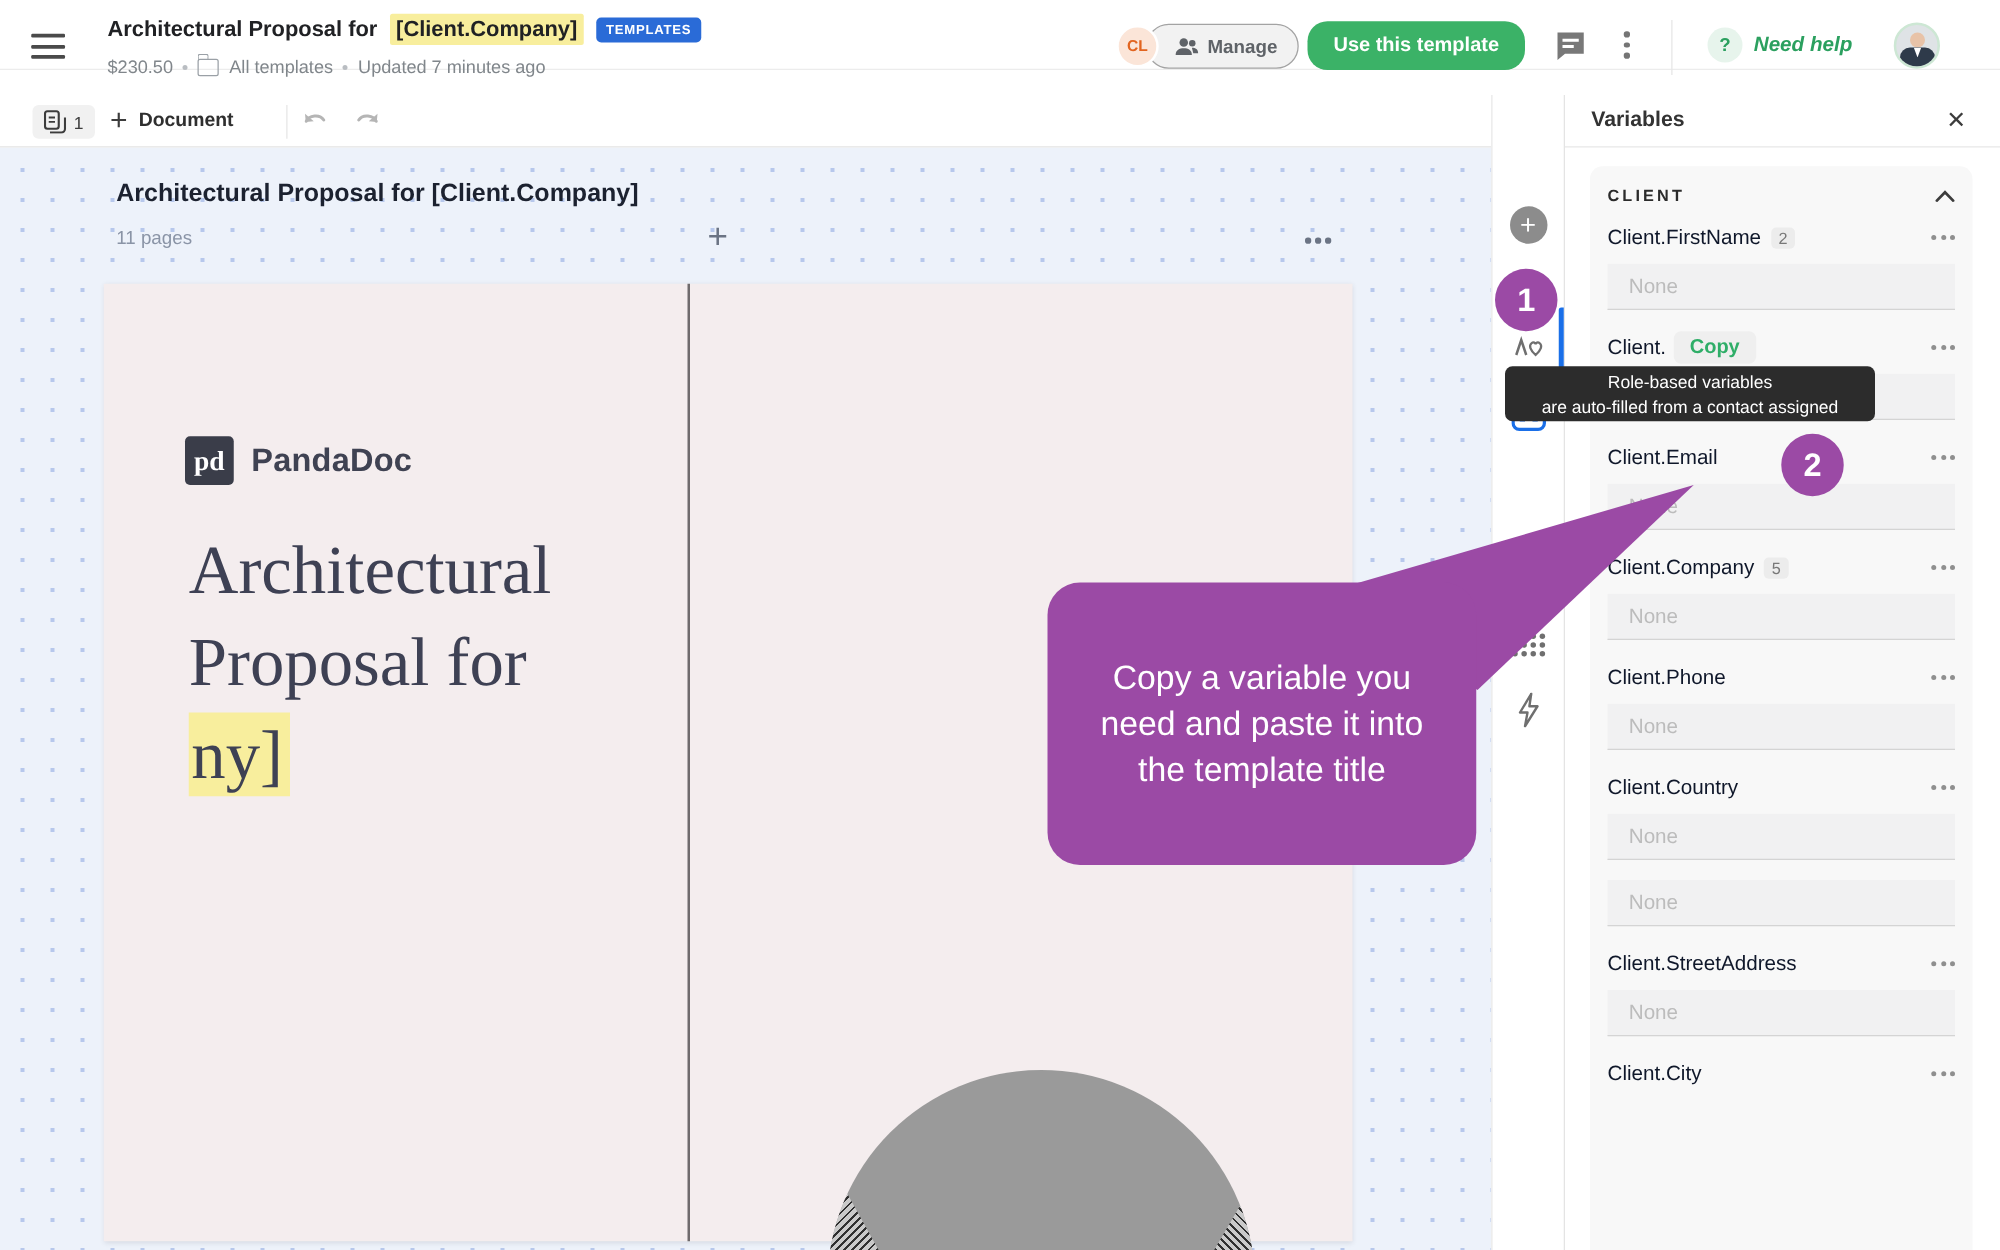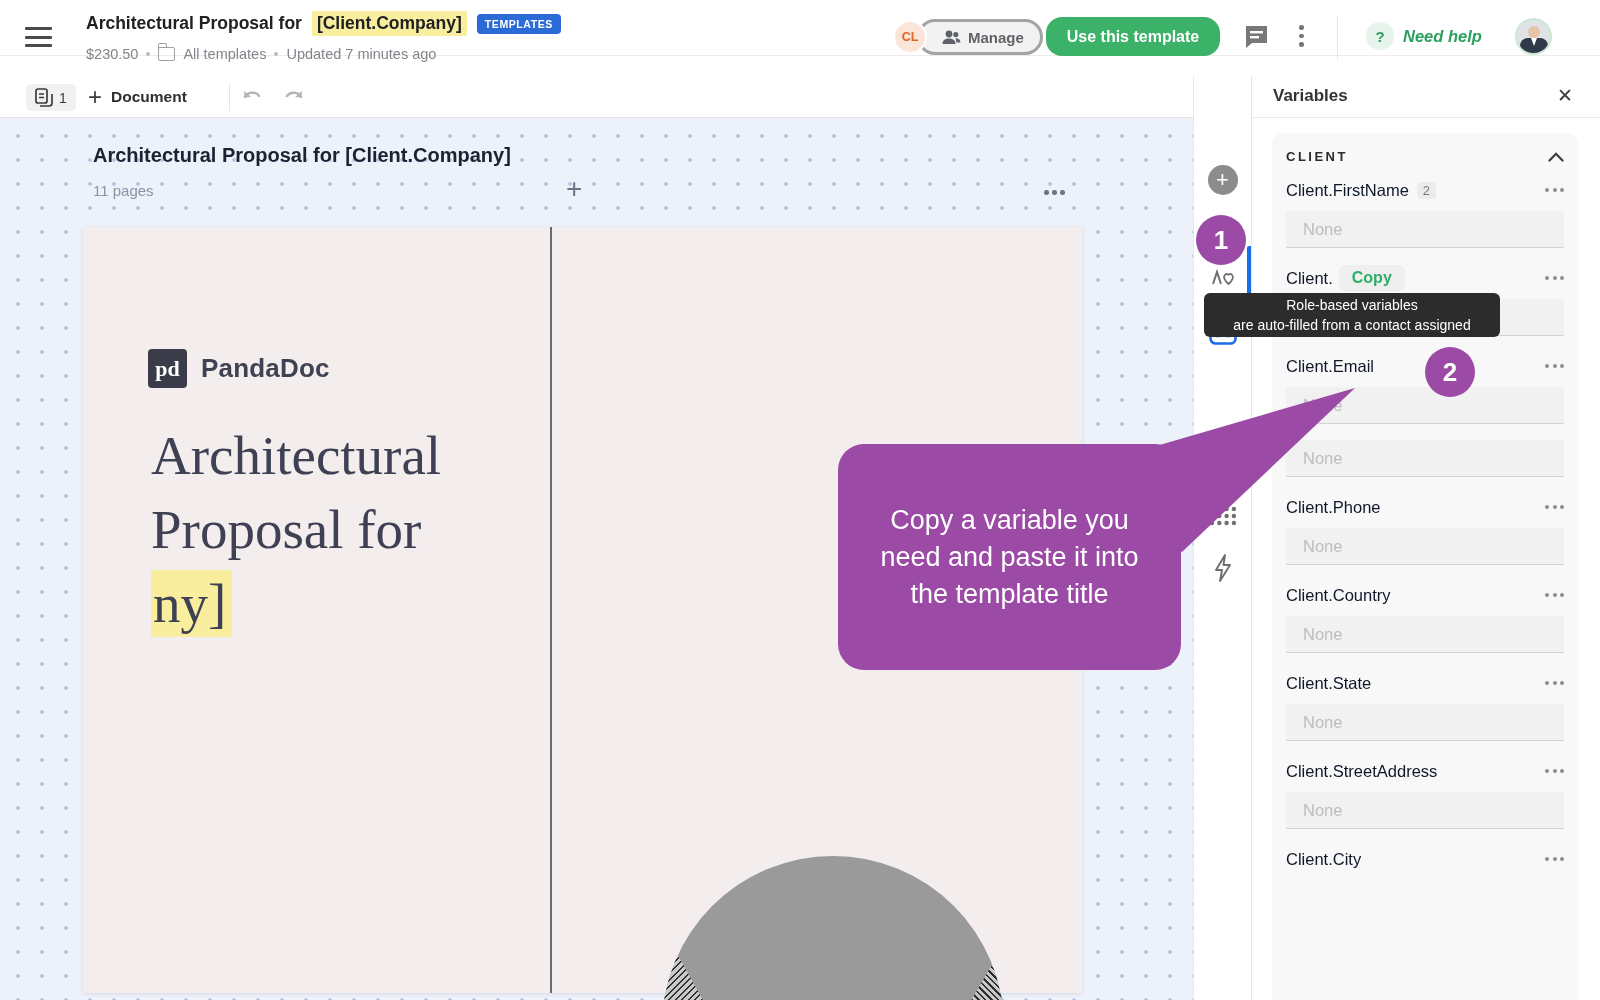--- a/index.html
+++ b/index.html
@@ -14,21 +14,21 @@
   .title-row { position:absolute; left:86px; top:11px; display:flex; align-items:center; gap:10px; white-space:nowrap; }
   .title-main { font-size:17.5px; font-weight:700; color:#202124; }
   .title-var { font-size:17.5px; font-weight:700; color:#202124; background:#f8ee9d; padding:2px 5px; border-radius:2px; }
   .badge-templates { background:#2a6bd7; color:#fff; font-size:10.5px; font-weight:700; letter-spacing:0.6px; padding:4px 8px; border-radius:4px; }
   .sub-row { position:absolute; left:86px; top:46px; display:flex; align-items:center; gap:8px; font-size:14.5px; color:#80868b; white-space:nowrap; }
   .dot-sep { width:4px; height:4px; border-radius:50%; background:#b9bdc2; display:inline-block; }
   .icon-folder { width:17px; height:14px; border:1.6px solid #9aa0a6; border-radius:2px; position:relative; }
   .icon-folder:before { content:""; position:absolute; left:-1.6px; top:-5px; width:7px; height:4px; border:1.6px solid #9aa0a6; border-bottom:none; border-radius:2px 2px 0 0; }
 
   .cl-avatar { position:absolute; left:893px; top:20px; width:34px; height:34px; border-radius:50%; background:#fbe5d8; border:2px solid #fff; color:#e2641f; font-size:12.5px; font-weight:700; display:flex; align-items:center; justify-content:center; z-index:3; }
-  .manage-pill { position:absolute; left:917px; top:19px; height:36px; padding:0 16px 0 22px; background:#f2f2f2; border:3px solid #a3a3a3; border-radius:18px; display:flex; align-items:center; gap:7px; cursor:pointer; z-index:2; }
+  .manage-pill { position:absolute; left:917px; top:19px; height:36px; padding:0 16px 0 22px; background:#f2f2f2; border:1px solid #a3a3a3; border-radius:18px; display:flex; align-items:center; gap:7px; cursor:pointer; z-index:2; }
   .manage-pill span { font-size:15px; font-weight:700; color:#5f6368; }
   .use-template-btn { position:absolute; left:1046px; top:17px; width:174px; height:39px; background:#3bb267; border:none; border-radius:16px; color:#fff; font-size:16px; font-weight:700; font-family:"Liberation Sans",sans-serif; cursor:pointer; }
   .chat-btn { position:absolute; left:1243px; top:23px; width:27px; height:27px; cursor:pointer; }
   .kebab-v { position:absolute; left:1299px; top:25px; width:5px; display:flex; flex-direction:column; gap:4px; cursor:pointer; }
   .kebab-v i { width:4.5px; height:4.5px; border-radius:50%; background:#757575; }
   .hdr-divider { position:absolute; left:1337px; top:16px; width:1px; height:44px; background:#e6e6e6; }
   .help-wrap { position:absolute; left:1366px; top:22px; display:flex; align-items:center; gap:9px; cursor:pointer; }
   .help-q { width:28px; height:28px; border-radius:50%; background:#e7f4ec; color:#2ba05f; font-size:15px; font-weight:700; display:flex; align-items:center; justify-content:center; }
   .help-label { font-size:16.5px; font-weight:700; color:#2ba05f;font-style:italic; }
   .user-avatar { position:absolute; left:1515px; top:18px; width:37px; height:37px; border-radius:50%; border:2px solid #cde7d4; background:#dfe3e6; overflow:hidden; cursor:pointer; }
@@ -93,21 +93,21 @@
   .var-head { height:28px; display:flex; align-items:center; }
   .var-label { font-size:16.5px; color:#0f172a; }
   .var-badge { margin-left:8px; background:#ececec; border-radius:4px; padding:1px 6px; font-size:13px; color:#787878; }
   .var-copy { margin-left:6px; background:#efefef; border:none; border-radius:6px; padding:4px 13px; color:#2fae68; font-size:16px; font-weight:700; font-family:"Liberation Sans",sans-serif; cursor:pointer; }
   .var-head .kebab-h { margin-left:auto; }
   .var-input { margin-top:7px; height:37px; background:#f1f1f2; border-bottom:1px solid #d4d4d4; font-size:16.5px; color:#bcbcbc; line-height:36px; padding-left:17px; cursor:text; }
 
   
   .tooltip { position:absolute; left:1204px; top:293px; width:296px; height:44px; background:#2c2c2c; border-radius:6px; color:#fff; font-size:14px; line-height:20px; display:flex; flex-direction:column; align-items:center; justify-content:center; z-index:50; }
   .callout-tail { position:absolute; left:1040px; top:380px; z-index:40; pointer-events:none; }
-  .callout { position:absolute; left:838px; top:444px; width:343px; height:226px; background:#9b4aa5; border-radius:26px; display:flex; align-items:center; justify-content:flex-end; text-align:center; padding:0 32px; z-index:41; }
+  .callout { position:absolute; left:838px; top:466px; width:343px; height:226px; background:#9b4aa5; border-radius:26px; display:flex; align-items:center; justify-content:flex-end; text-align:center; padding:0 32px; z-index:41; }
   .callout p { color:#fff; font-size:27px; line-height:37px; font-weight:500; }
   .step-circle { position:absolute; width:50px; height:50px; border-radius:50%; background:#9b4aa5; color:#fff; font-size:26px; font-weight:700; display:flex; align-items:center; justify-content:center; z-index:45; }
   .step-1 { left:1196px; top:215px; }
   .step-2 { left:1425px; top:347px; }
 </style>
 </head>
 <body>
 
 <div id="app">
 
@@ -327,20 +327,29 @@
               <span class="var-label">Client.Email</span>
               <span class="kebab-h">
                 <i></i>
                 <i></i>
                 <i></i>
               </span>
             </div>
             <div class="var-input">None</div>
           </div>
           <div class="var-row">
+            <div class="var-head">
+              <span class="var-label">Client.Company</span>
+              <span class="var-badge">5</span>
+              <span class="kebab-h">
+                <i></i>
+                <i></i>
+                <i></i>
+              </span>
+            </div>
             <div class="var-input">None</div>
           </div>
           <div class="var-row">
             <div class="var-head">
               <span class="var-label">Client.Phone</span>
               <span class="kebab-h">
                 <i></i>
                 <i></i>
                 <i></i>
               </span>
@@ -352,28 +361,20 @@
               <span class="var-label">Client.Country</span>
               <span class="kebab-h">
                 <i></i>
                 <i></i>
                 <i></i>
               </span>
             </div>
             <div class="var-input">None</div>
           </div>
           <div class="var-row">
-            <div class="var-head">
-              <span class="var-label">Client.State</span>
-              <span class="kebab-h">
-                <i></i>
-                <i></i>
-                <i></i>
-              </span>
-            </div>
             <div class="var-input">None</div>
           </div>
           <div class="var-row">
             <div class="var-head">
               <span class="var-label">Client.StreetAddress</span>
               <span class="kebab-h">
                 <i></i>
                 <i></i>
                 <i></i>
               </span>

